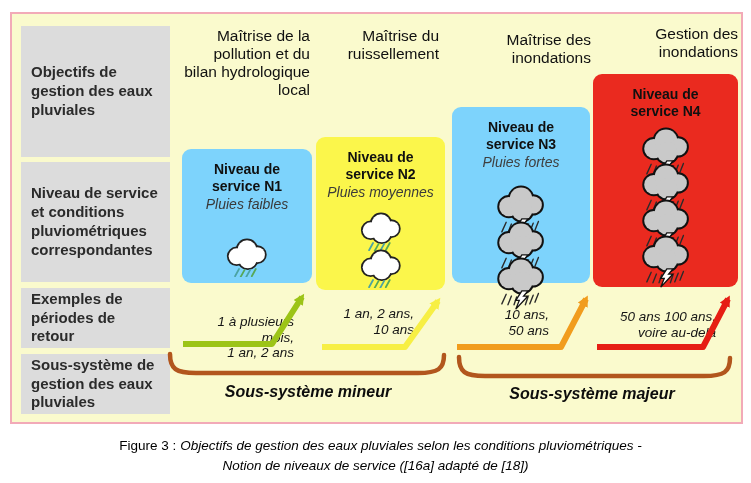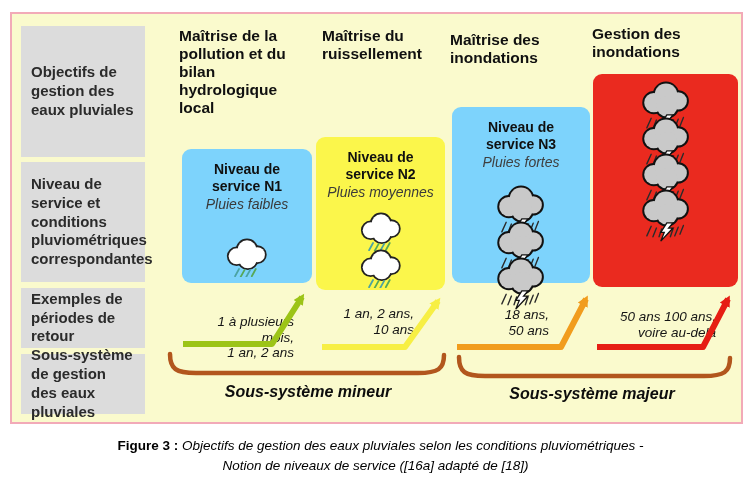--- a/index.html
+++ b/index.html
@@ -5,32 +5,32 @@
   html,body{margin:0;padding:0;background:#fff;}
   body{width:751px;height:483px;position:relative;overflow:hidden;
        font-family:"Liberation Sans",sans-serif;-webkit-font-smoothing:antialiased;}
   .abs{position:absolute;box-sizing:border-box;}
 
   
   .figure-frame{left:10px;top:12px;width:733px;height:412px;
     background:#fafacd;border:2px solid #f2aab8;}
 
   
-  .row-label{left:21px;width:124px;background:#dcdcdc;color:#2b2b2b;
+  .row-label{left:21px;width:149px;background:#dcdcdc;color:#2b2b2b;
     font-weight:bold;font-size:15px;line-height:1.26;
     display:flex;align-items:center;padding:6px 10px;}
   .rl-1{top:26px;height:131px;}
   .rl-2{top:162px;height:120px;align-items:center;}
   .rl-3{top:288px;height:60px;}
   .rl-4{top:354px;height:60px;align-items:center;}
 
   
-  .col-header{color:#101010;font-weight:bold;font-size:15.5px;line-height:1.16;text-align:left;}
+  .col-header{color:#101010;font-weight:normal;font-size:15.5px;line-height:1.16;text-align:right;}
   .ch-1{left:179px;top:27px;width:131px;}
-  .ch-2{left:322px;top:27px;width:133px;}
+  .ch-2{left:306px;top:27px;width:133px;}
   .ch-3{left:450px;top:31px;width:141px;}
   .ch-4{left:592px;top:25px;width:146px;}
 
   
   .level-box{border-radius:9px;display:flex;flex-direction:column;align-items:center;
     text-align:center;overflow:visible;}
   .lb-1{left:182px;top:149px;width:130px;height:134px;}
   .lb-2{left:316px;top:137px;width:129px;height:153px;}
   .lb-3{left:452px;top:107px;width:138px;height:176px;}
   .lb-4{left:593px;top:74px;width:145px;height:213px;}
@@ -57,21 +57,21 @@
   .ss-1{left:198px;top:383px;width:220px;font-style:italic;}
   .ss-2{left:482px;top:385px;width:220px;}
 
   
   .overlay{left:0;top:0;width:751px;height:483px;pointer-events:none;}
 
   
   .caption{left:0;top:436px;width:751px;text-align:center;font-size:13.5px;
     line-height:1.5;color:#000;}
   .caption-inner{display:inline-block;max-width:572px;}
-  .caption-prefix{font-weight:bold;margin-left:10px;}
+  .caption-prefix{font-weight:normal;margin-left:10px;}
   .caption-text{font-style:italic;}
 </style>
 </head>
 <body>
 
 <div class="abs figure-frame" style="background-color: rgb(250, 250, 205);"></div>
 
 <div class="abs row-label rl-1">
     <span>Objectifs de gestion des eaux pluviales</span>
   </div>
@@ -237,20 +237,21 @@
           <path d="M40,47 L37,56"></path>
       <path d="M46,45 L42,55"></path>
           <path d="M52,43 L48,53"></path>
     </g>
     <path d="M33,40 L26,51 L30,51 L26,61 L40,46 L35,46 L40,40 Z" fill="#fff" stroke="#111" stroke-width="1.5"></path>
   </svg>
 </div>
 </div>
 
 <div class="abs level-box lb-4" style="background-color: rgb(234, 42, 31);">
+  <div class="level-title">Niveau de service N4</div>
   <div class="clouds" style="margin-top:6px;">
   <svg class="cloud-icon storm" width="56" height="54" viewBox="0 0 64 62">
     <g stroke="#111" stroke-width="4.5" fill="#c9c9c9">
       <circle cx="18" cy="26" r="11"></circle>
           <circle cx="32" cy="17" r="13"></circle>
       <circle cx="46" cy="24" r="10"></circle>
           <circle cx="33" cy="30" r="12"></circle>
     </g>
     <g fill="#c9c9c9">
       <circle cx="18" cy="26" r="11"></circle>
@@ -341,21 +342,21 @@
     <path d="M33,40 L26,51 L30,51 L26,61 L40,46 L35,46 L40,40 Z" fill="#fff" stroke="#111" stroke-width="1.5"></path>
   </svg>
 </div>
 </div>
 
 <div class="abs rp-text rp-1">1 à plusieurs
 mois,
 1 an, 2 ans</div>
 <div class="abs rp-text rp-2">1 an, 2 ans,
 10 ans</div>
-<div class="abs rp-text rp-3">18 ans,
+<div class="abs rp-text rp-3">10 ans,
 50 ans</div>
 <div class="abs rp-text rp-4">50 ans 100 ans,
 voire au-delà</div>
 
 <svg class="abs overlay" width="751" height="483" viewBox="0 0 751 483">
   <defs>
     <marker id="ah-green" markerUnits="userSpaceOnUse" markerWidth="20" markerHeight="20" refX="7" refY="5.5" orient="auto">
       <path d="M0,0 L11,5.5 L0,11 Z" fill="#9cc417"></path>
       </marker>
     <marker id="ah-yellow" markerUnits="userSpaceOnUse" markerWidth="20" markerHeight="20" refX="7" refY="5.5" orient="auto">

